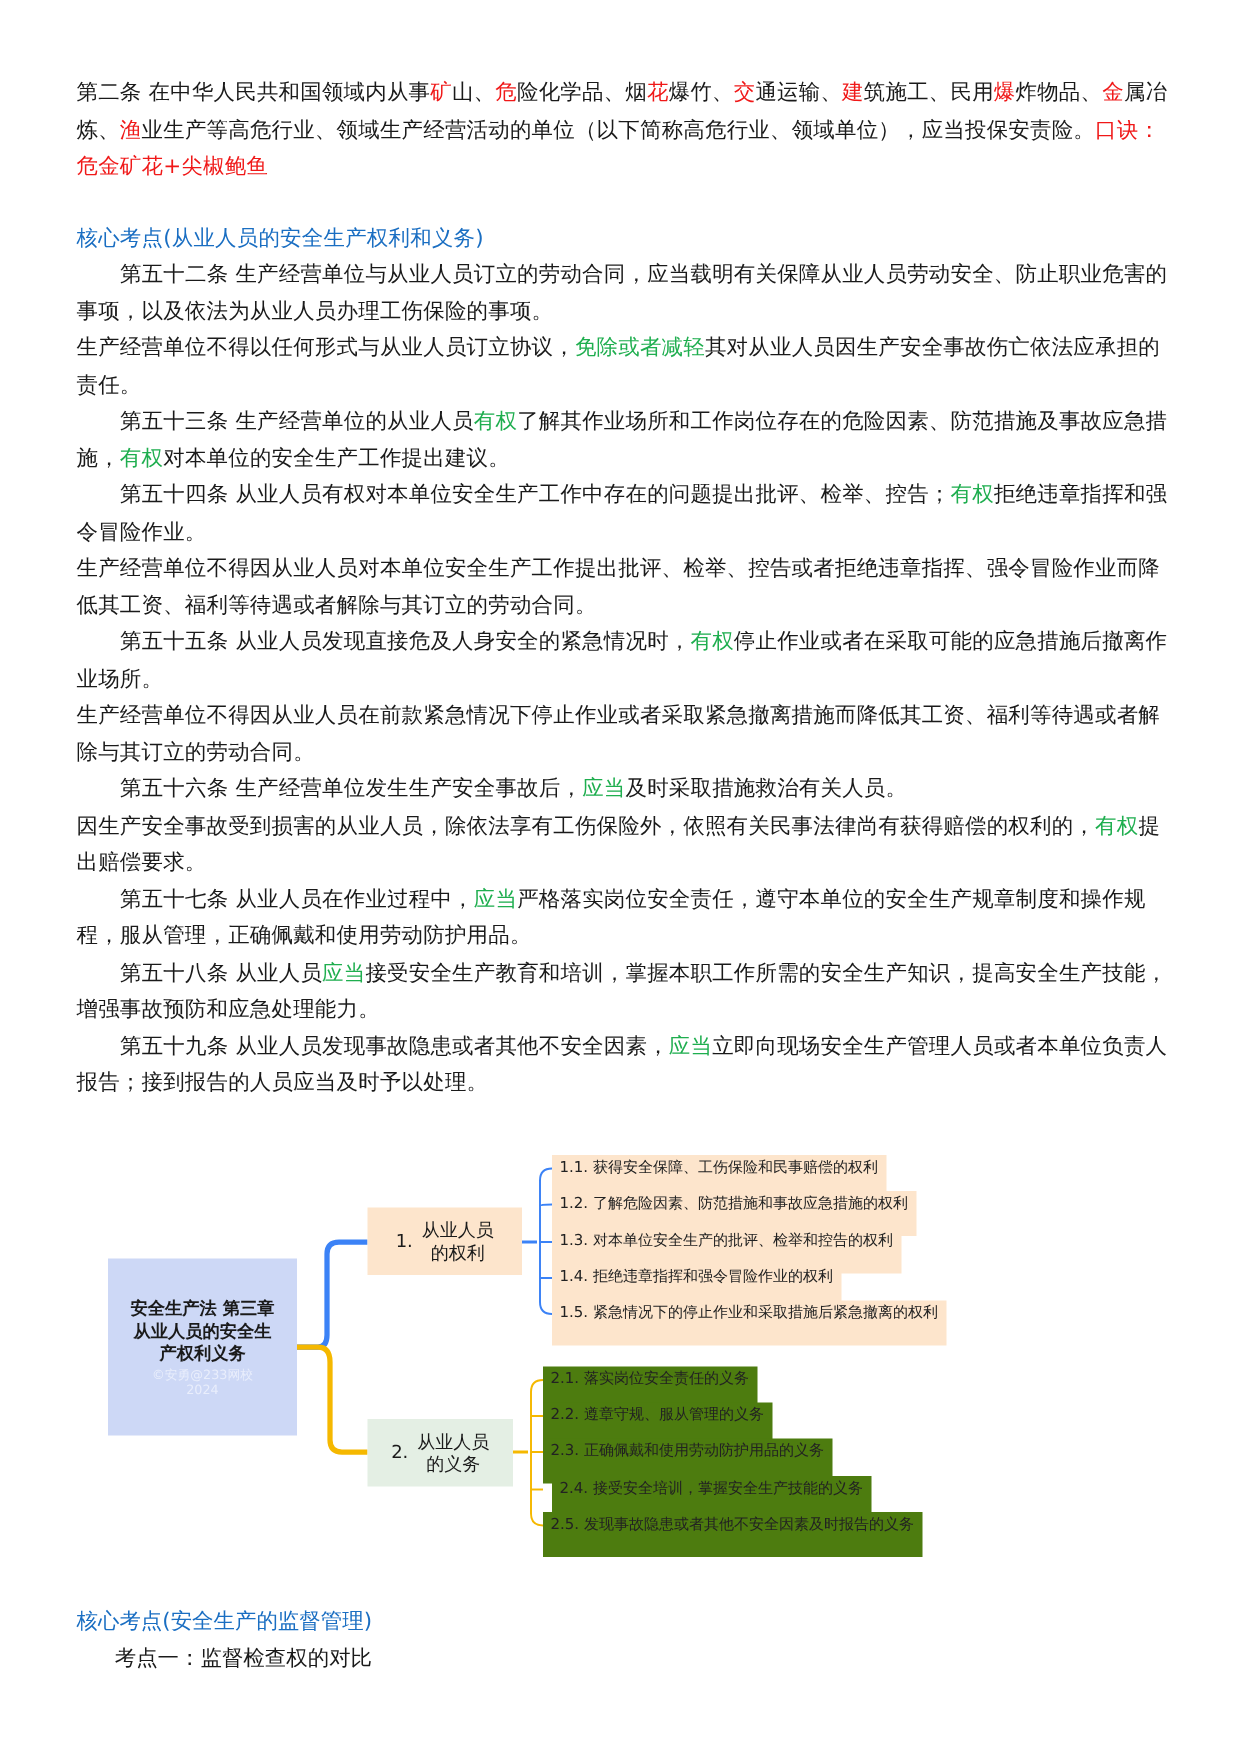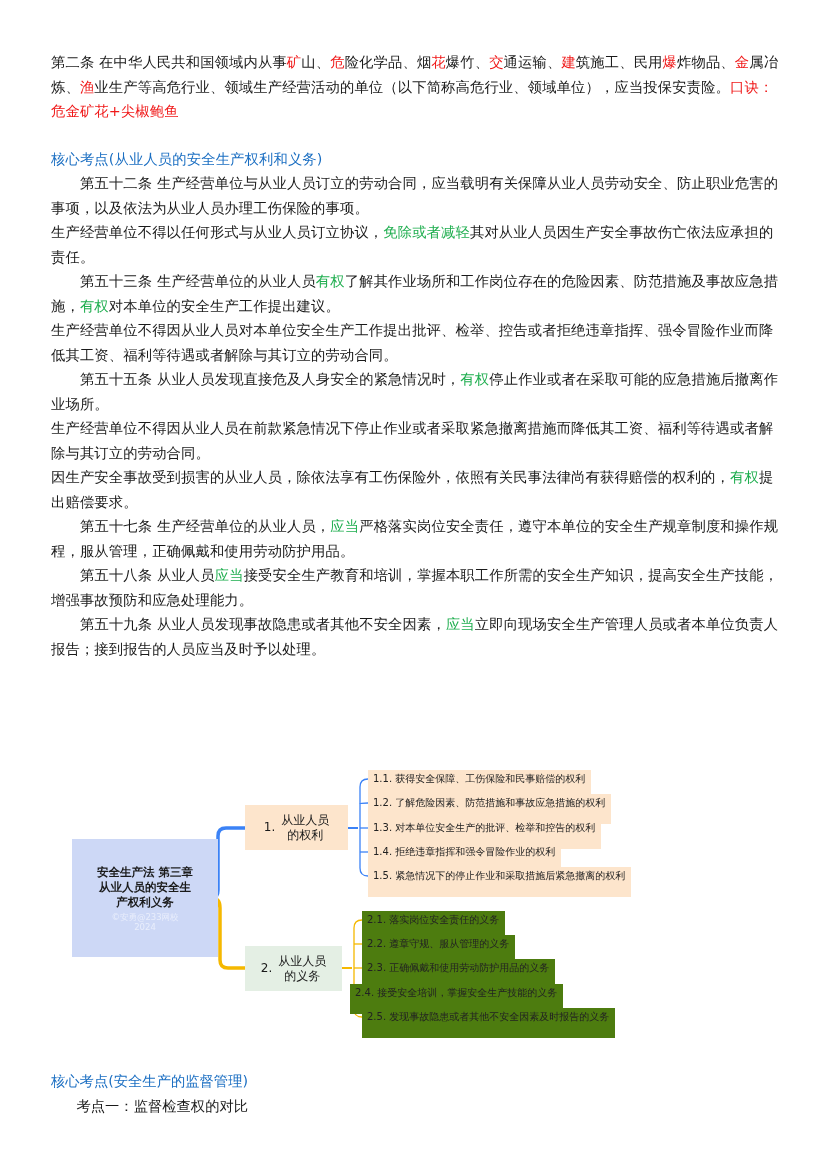--- a/index.html
+++ b/index.html
@@ -9,21 +9,21 @@
   .para { margin: 0; }
   .indent { text-indent: 29px; }
   .red { color: #f01818; }
   .green { color: #1fae4f; }
   .heading { color: #1a6ec2; font-weight: normal; font-size: 14.3px; }
   .gap { height: 23px; }
 
   
   .mindmap { position: absolute; left: 0; top: 0; width: 830px; height: 1175px; pointer-events: none; }
   .mindmap > * { pointer-events: auto; }
-  .mm-root { position: absolute; left: 72px; top: 839px; width: 146px; height: 118px; background: #cdd8f6; display: flex; flex-direction: column; align-items: center; justify-content: center; text-align: center; }
+  .mm-root { position: absolute; left: 72px; top: 839px; width: 126px; height: 118px; background: #cdd8f6; display: flex; flex-direction: column; align-items: center; justify-content: center; text-align: center; }
   .mm-root-title { font-weight: bold; font-size: 11.5px; line-height: 15px; color: #1a1a1a; width: 100px; }
   .mm-root-wm { font-size: 8.5px; line-height: 10px; color: #e9eefc; margin-top: 2px; }
   .mm-branch { position: absolute; height: 45px; display: flex; align-items: center; justify-content: center; font-size: 12px; line-height: 15px; color: #1a1a1a; }
   .mm-branch .num { margin-right: 6px; }
   .mm-branch .lbl { text-align: center; }
   .mm-b1 { left: 245px; top: 805px; width: 103px; background: #fde5cc; }
   .mm-b2 { left: 245px; top: 946px; width: 97px; background: #e4efe4; }
   .mm-leaf { position: absolute; height: 30px; font-size: 10px; line-height: 18px; padding: 0 6px 0 5px; color: #222; white-space: nowrap; }
   .mm-leaf.r { background: #fde5cc; }
   .mm-leaf.d { background: #4d7c0f; }
@@ -33,25 +33,27 @@
 <body>
 
 <div class="page">
   <p class="para"><span>第二条  在中华人民共和国领域内从事</span><span class="red">矿</span><span>山、</span><span class="red">危</span><span>险化学品、烟</span><span class="red">花</span><span>爆竹、</span><span class="red">交</span><span>通运输、</span><span class="red">建</span><span>筑施工、民用</span><span class="red">爆</span><span>炸物品、</span><span class="red">金</span><span>属冶炼、</span><span class="red">渔</span><span>业生产等高危行业、领域生产经营活动的单位（以下简称高危行业、领域单位），应当投保安责险。</span><span class="red">口诀：危金矿花+尖椒鲍鱼</span></p>
   <div class="gap"></div>
   <div class="heading">核心考点(从业人员的安全生产权利和义务)</div>
   <div id="section1-body">
       <p class="para indent"><span>第五十二条  生产经营单位与从业人员订立的劳动合同，应当载明有关保障从业人员劳动安全、防止职业危害的事项，以及依法为从业人员办理工伤保险的事项。</span></p>
       <p class="para"><span>生产经营单位不得以任何形式与从业人员订立协议，</span><span class="green">免除或者减轻</span><span>其对从业人员因生产安全事故伤亡依法应承担的责任。</span></p>
       <p class="para indent"><span>第五十三条  生产经营单位的从业人员</span><span class="green">有权</span><span>了解其作业场所和工作岗位存在的危险因素、防范措施及事故应急措施，</span><span class="green">有权</span><span>对本单位的安全生产工作提出建议。</span></p>
+      <p class="para indent"><span>第五十四条  从业人员有权对本单位安全生产工作中存在的问题提出批评、检举、控告；</span><span class="green">有权</span><span>拒绝违章指挥和强令冒险作业。</span></p>
       <p class="para"><span>生产经营单位不得因从业人员对本单位安全生产工作提出批评、检举、控告或者拒绝违章指挥、强令冒险作业而降低其工资、福利等待遇或者解除与其订立的劳动合同。</span></p>
       <p class="para indent"><span>第五十五条  从业人员发现直接危及人身安全的紧急情况时，</span><span class="green">有权</span><span>停止作业或者在采取可能的应急措施后撤离作业场所。</span></p>
       <p class="para"><span>生产经营单位不得因从业人员在前款紧急情况下停止作业或者采取紧急撤离措施而降低其工资、福利等待遇或者解除与其订立的劳动合同。</span></p>
+      <p class="para indent"><span>第五十六条    生产经营单位发生生产安全事故后，</span><span class="green">应当</span><span>及时采取措施救治有关人员。</span></p>
       <p class="para"><span>因生产安全事故受到损害的从业人员，除依法享有工伤保险外，依照有关民事法律尚有获得赔偿的权利的，</span><span class="green">有权</span><span>提出赔偿要求。</span></p>
-      <p class="para indent"><span>第五十七条    生产经营单位的从业人员，</span><span class="green">应当</span><span>严格落实岗位安全责任，遵守本单位的安全生产规章制度和操作规程，服从管理，正确佩戴和使用劳动防护用品。</span></p>
+      <p class="para indent"><span>第五十七条    从业人员在作业过程中，</span><span class="green">应当</span><span>严格落实岗位安全责任，遵守本单位的安全生产规章制度和操作规程，服从管理，正确佩戴和使用劳动防护用品。</span></p>
       <p class="para indent"><span>第五十八条  从业人员</span><span class="green">应当</span><span>接受安全生产教育和培训，掌握本职工作所需的安全生产知识，提高安全生产技能，增强事故预防和应急处理能力。</span></p>
       <p class="para indent"><span>第五十九条    从业人员发现事故隐患或者其他不安全因素，</span><span class="green">应当</span><span>立即向现场安全生产管理人员或者本单位负责人报告；接到报告的人员应当及时予以处理。</span></p>
     </div>
 </div>
 
 <div class="mindmap">
   <svg class="lines" width="830" height="1175">
 
     <path d="M194 898 L212 898 Q218 898 218 890 L218 836 Q218 828 226 828 L245 828" fill="none" stroke="#3b82f6" stroke-width="3.5"></path>
 
@@ -94,20 +96,20 @@
 
   <div class="mm-leaf r" style="left:368px;top:770px">1.1. 获得安全保障、工伤保险和民事赔偿的权利</div>
   <div class="mm-leaf r" style="left:368px;top:794px">1.2. 了解危险因素、防范措施和事故应急措施的权利</div>
   <div class="mm-leaf r" style="left:368px;top:819px">1.3. 对本单位安全生产的批评、检举和控告的权利</div>
   <div class="mm-leaf r" style="left:368px;top:843px">1.4. 拒绝违章指挥和强令冒险作业的权利</div>
   <div class="mm-leaf r" style="left:368px;top:867px">1.5. 紧急情况下的停止作业和采取措施后紧急撤离的权利</div>
 
   <div class="mm-leaf d" style="left:362px;top:911px">2.1. 落实岗位安全责任的义务</div>
   <div class="mm-leaf d" style="left:362px;top:935px">2.2. 遵章守规、服从管理的义务</div>
   <div class="mm-leaf d" style="left:362px;top:959px">2.3. 正确佩戴和使用劳动防护用品的义务</div>
-  <div class="mm-leaf d" style="left:350px;top:984px">2.4. 接受安全培训，掌握安全生产技能的义务</div>
+  <div class="mm-leaf d" style="left:368px;top:984px">2.4. 接受安全培训，掌握安全生产技能的义务</div>
   <div class="mm-leaf d" style="left:362px;top:1008px">2.5. 发现事故隐患或者其他不安全因素及时报告的义务</div>
 </div>
 
 <div style="position:absolute;left:51px;top:1069px;font-size:14.3px;line-height:24.5px;text-align:right;">
   <div class="heading">核心考点(安全生产的监督管理)</div>
   <div>考点一：监督检查权的对比</div>
 </div>
 
 </body></html>

